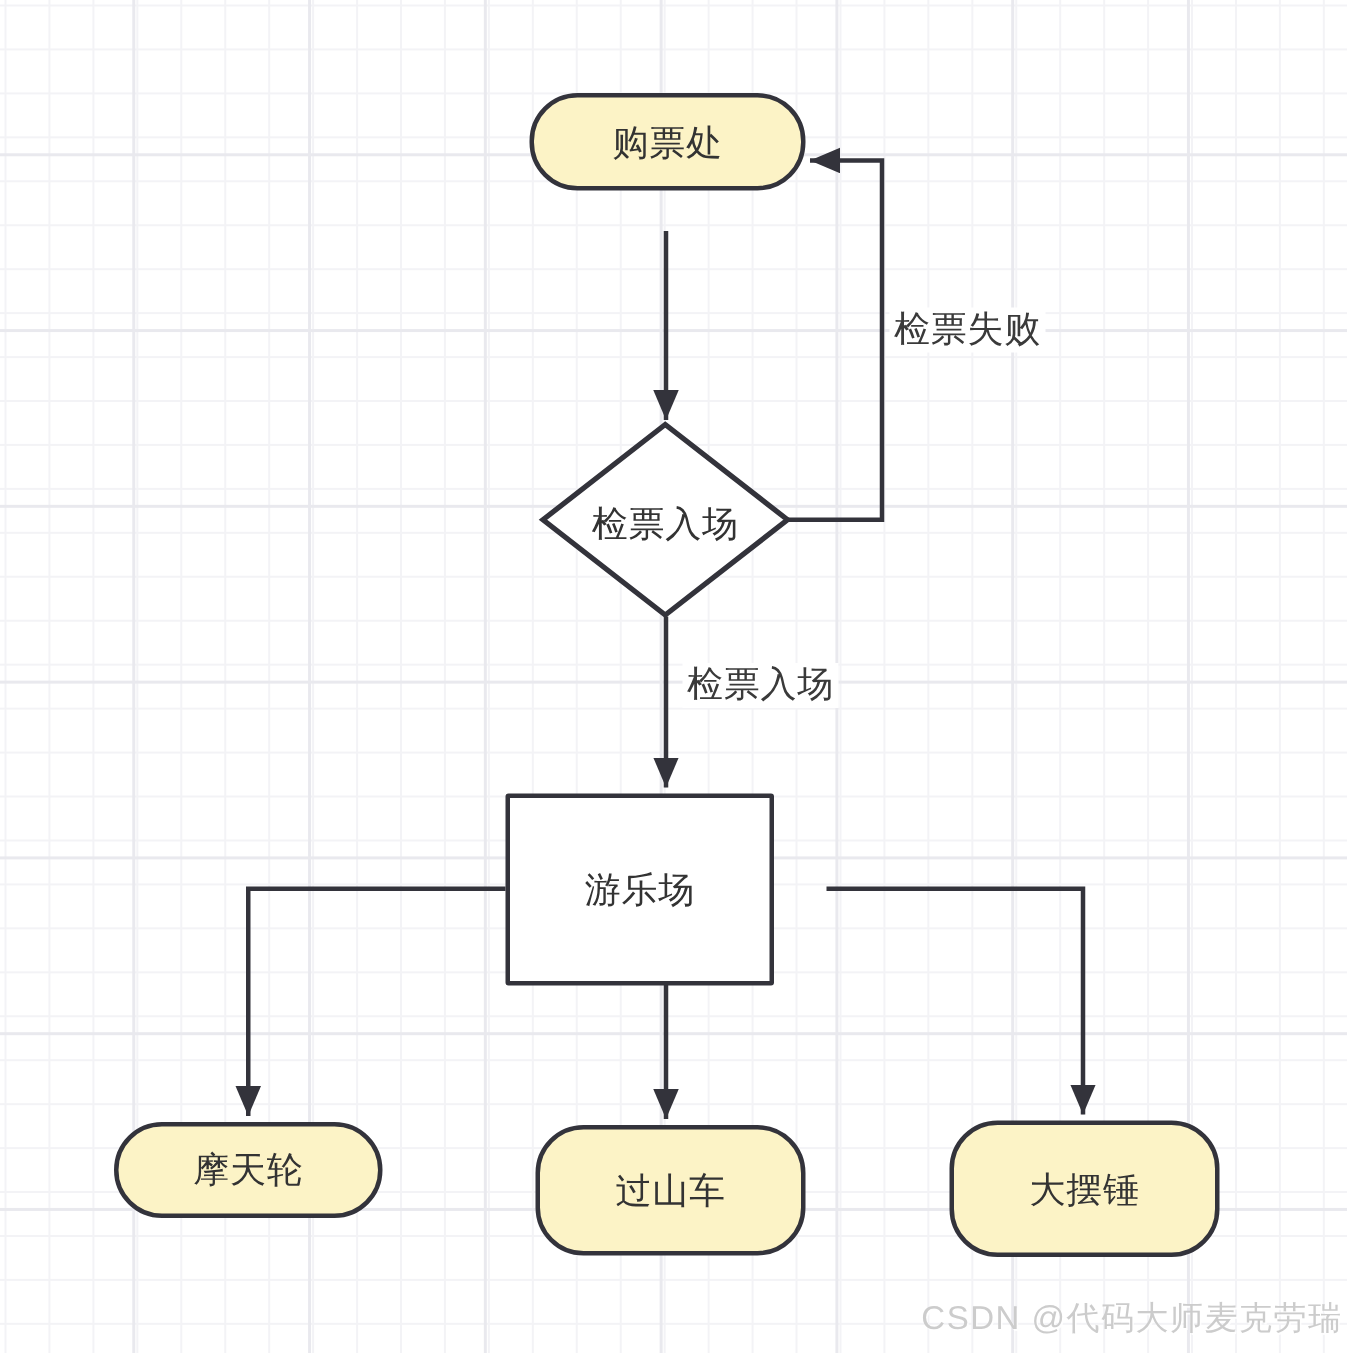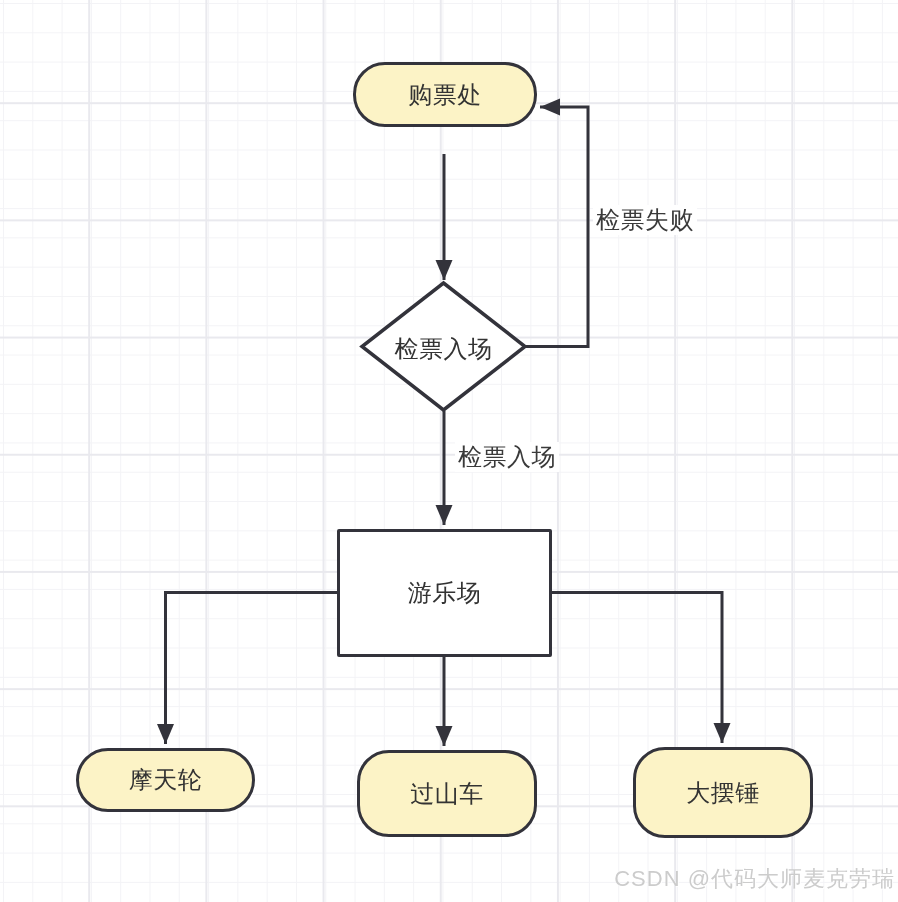--- a/index.html
+++ b/index.html
@@ -61,21 +61,21 @@
 
     <polygon class="diamond" points="443.5,283 525,346.5 443.5,410 362,346.5" fill="#ffffff"></polygon>
   </svg>
 
   <div class="node stadium" style="left:353px;top:62px;width:184px;height:65px;">
     <span>购票处</span>
   </div>
 
   <div class="diamond-label">检票入场</div>
 
-  <div class="node rect" style="left:337px;top:529px;width:215px;height:128px;">
+  <div class="node rect" style="left:337px;top:529px;width:179px;height:128px;">
     <span>游乐场</span>
   </div>
 
   <div class="node stadium" style="left:76px;top:748px;width:179px;height:64px;">
     <span>摩天轮</span>
   </div>
 
   <div class="node stadium" style="left:357px;top:750px;width:180px;height:87px;">
     <span>过山车</span>
   </div>

